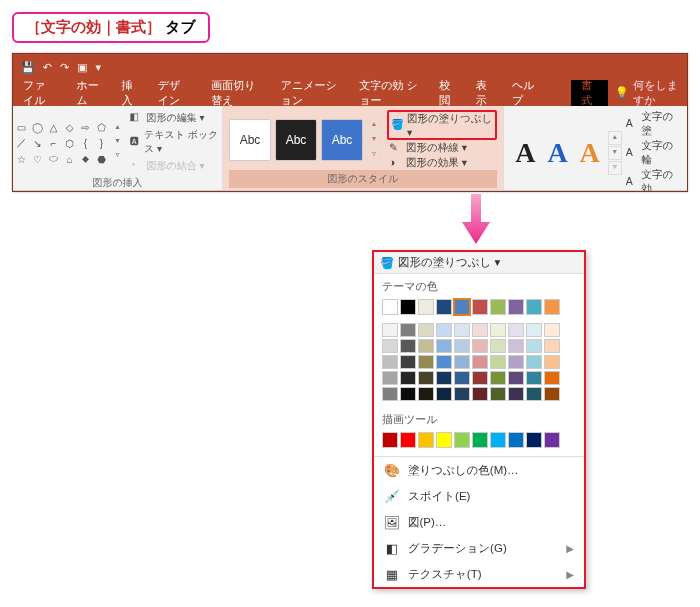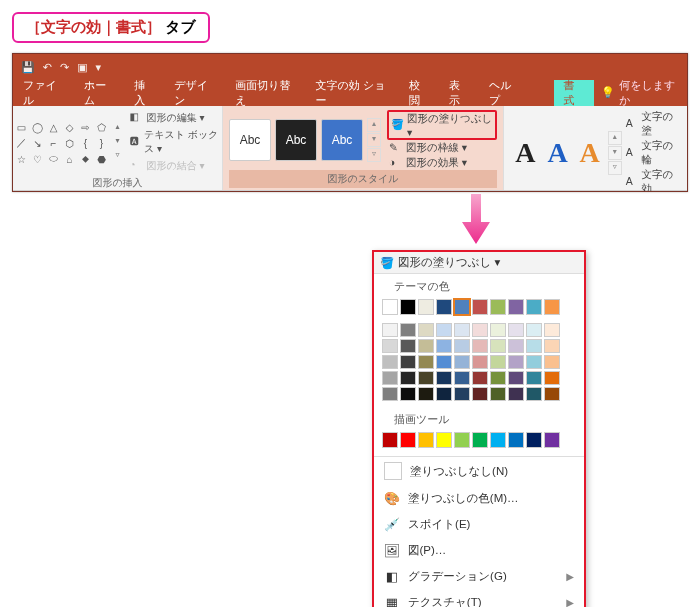--- a/index.html
+++ b/index.html
@@ -67,21 +67,21 @@
     color: #fff;
     font-size: 11px;
   }
   .tabrow .tab {
     padding: 0 10px;
     display: flex;
     align-items: center;
     cursor: pointer;
   }
   .tabrow .tab.active {
-    background: #5eead4;
+    background: #000000;
     color: #b7472a;
     margin-left: 24px;
   }
   .tabrow .tell-me {
     display: flex;
     align-items: center;
     gap: 4px;
     padding: 0 8px;
     color: #fde;
   }
@@ -191,21 +191,21 @@
     box-shadow: 2px 2px 6px rgba(0,0,0,0.25);
     background:#fff;
   }
   .dd-header {
     display:flex;align-items:center;gap:4px;
     padding:3px 6px;
     background:#f3f3f3;border-bottom:1px solid #ddd;
     font-size:11.5px;
   }
   .dd-section-title{
-    font-size:11px;color:#555;padding:5px 20px 3px;
+    font-size:11px;color:#555;padding:5px 8px 3px;
   }
   .color-grid {
     display:grid;
     grid-template-columns: repeat(10, 16px);
     gap:2px;
     padding: 2px 8px 6px;
   }
   .color-grid .sw {
     width:16px;height:16px;border:1px solid #ccc;box-sizing:border-box;
   }
@@ -247,20 +247,21 @@
       <span>▾</span>
     </div>
   </div>
 
   <div class="tabrow">
     <div class="tab">ファイル</div>
     <div class="tab">ホーム</div>
     <div class="tab">挿入</div>
     <div class="tab">デザイン</div>
     <div class="tab">画面切り替え</div>
+    <div class="tab">アニメーション</div>
     <div class="tab">文字の効 ショー</div>
     <div class="tab">校閲</div>
     <div class="tab">表示</div>
     <div class="tab">ヘルプ</div>
     <div class="tab active">書式</div>
     <div class="tell-me">
       <span class="bulb">💡</span>
       <span>何をしますか</span>
     </div>
   </div>
@@ -464,24 +465,20 @@
       <div class="sw" style="background: rgb(146, 208, 80);"></div>
       <div class="sw" style="background: rgb(0, 176, 80);"></div>
       <div class="sw" style="background: rgb(0, 176, 240);"></div>
       <div class="sw" style="background: rgb(0, 112, 192);"></div>
       <div class="sw" style="background: rgb(0, 32, 96);"></div>
       <div class="sw" style="background: rgb(112, 48, 160);"></div>
     </div>
 
   <div class="dd-sep"></div>
   <div class="dd-item">
-    <span class="icon-box" style="border:1px solid #ccc"></span>
-    <span>塗りつぶしなし(N)</span>
-  </div>
-  <div class="dd-item">
     <span class="icon-box">🎨</span>
     <span>塗りつぶしの色(M)…</span>
   </div>
   <div class="dd-item">
     <span class="icon-box">💉</span>
     <span>スポイト(E)</span>
   </div>
   <div class="dd-item">
     <span class="icon-box">🖼</span>
     <span>図(P)…</span>

